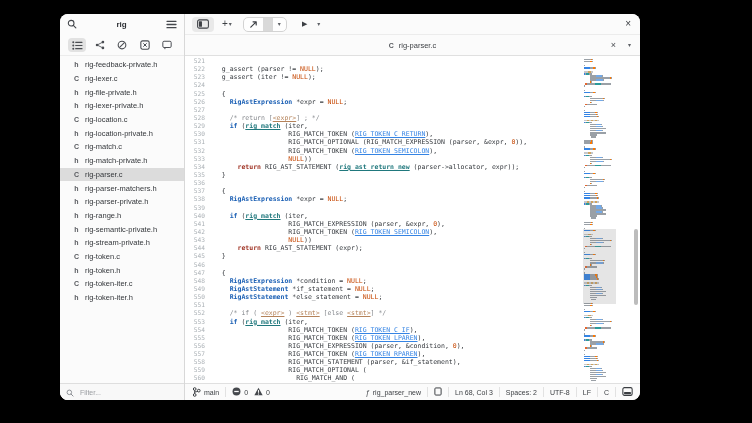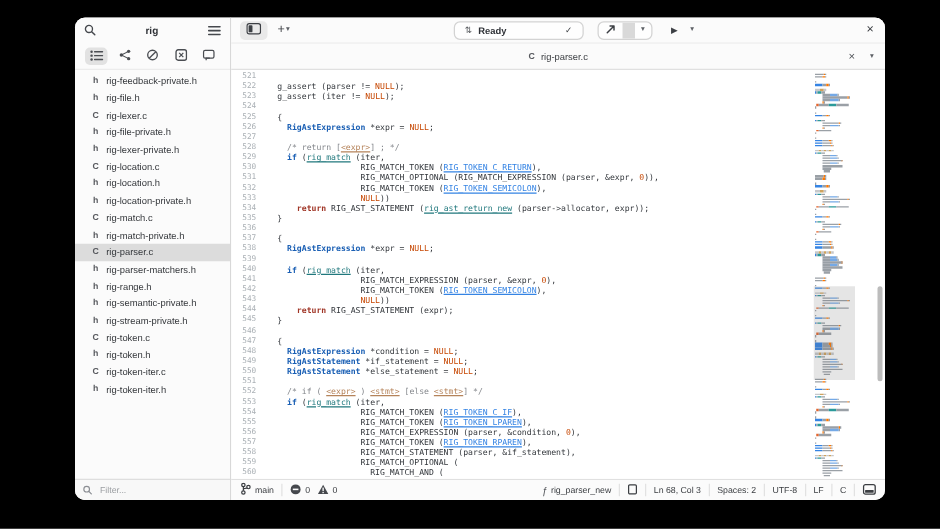--- a/index.html
+++ b/index.html
@@ -1,20 +1,20 @@
 <!DOCTYPE html>
 <html><head>
 <meta charset="utf-8">
 <style>
   html,body{margin:0;padding:0;}
   body{width:752px;height:423px;background:#000;position:relative;overflow:hidden;
        font-family:"Liberation Sans",sans-serif;-webkit-font-smoothing:antialiased;}
   *{box-sizing:border-box;}
 
-  .window{position:absolute;left:60px;top:14px;width:648px;height:386px;background:#fbfbfb;
+  .window{position:absolute;left:60px;top:14px;width:580px;height:386px;background:#fbfbfb;
           border-radius:8px;overflow:hidden;display:flex;box-shadow:0 4px 18px rgba(0,0,0,.6);}
 
   
   .sidebar{width:125px;flex:none;display:flex;flex-direction:column;background:#fbfbfb;
            border-right:1px solid #d8d8d8;}
   .sb-header{height:21px;flex:none;display:flex;align-items:center;padding:0 7px;gap:4px;}
   .sb-title{flex:1;text-align:center;font-size:8px;font-weight:bold;color:#2e3136;}
   .icon-btn{display:flex;align-items:center;justify-content:center;color:#45484d;background:none;border:none;padding:0;}
   .sb-tabs{height:21px;flex:none;display:flex;align-items:center;justify-content:space-between;
            padding:0 8px;border-bottom:1px solid #ececec;}
@@ -66,21 +66,21 @@
   .gutter{width:25px;flex:none;padding:1px 5px 0 0;text-align:right;}
   .gnum{height:8.15px;font-size:6.2px;line-height:8.15px;color:#aab0b5;}
   .code{flex:1;padding:1px 0 0 4px;white-space:pre;overflow:hidden;}
   .cline{height:8.15px;font-size:6.5px;line-height:8.15px;color:#34383d;}
   .seg-p{color:#34383d;}
   .seg-k,.seg-ty{color:#1a5fb4;font-weight:bold;}
   .seg-r{color:#a03526;font-weight:bold;}
   .seg-n{color:#c64600;}
   .seg-cm{color:#84878c;}
   .seg-cl{color:#b5835a;text-decoration:underline;}
-  .seg-fn{color:#20787d;font-weight:normal;text-decoration:underline;}
+  .seg-fn{color:#20787d;font-weight:bold;text-decoration:underline;}
   .seg-mc{color:#3584e4;text-decoration:underline;}
 
   .minimap{position:absolute;right:24px;top:1px;bottom:1px;width:33px;overflow:hidden;}
   .mm-row{height:1.35px;margin-bottom:0.69px;display:flex;}
   .mm-row i{flex:none;height:100%;display:block;}
   .mm-viewport{position:absolute;left:-3px;right:-14px;top:53%;height:23%;
                background:rgba(110,110,110,0.18);}
   .scrollbar{position:absolute;right:2px;top:0;bottom:0;width:4px;}
   .scroll-thumb{position:absolute;top:53%;height:23%;width:4px;border-radius:2px;background:#bcbcbc;}
 
@@ -173,62 +173,58 @@
         </span>
       </div>
     </div>
 
     <div class="file-list">
         <div class="file-item">
           <span class="badge">h</span>
           <span class="fname">rig-feedback-private.h</span>
         </div>
         <div class="file-item">
-          <span class="badge">h</span>
-          <span class="fname">rig-file.h</span>
-        </div>
-        <div class="file-item">
           <span class="badge">C</span>
           <span class="fname">rig-lexer.c</span>
         </div>
         <div class="file-item">
           <span class="badge">h</span>
           <span class="fname">rig-file-private.h</span>
         </div>
         <div class="file-item">
           <span class="badge">h</span>
           <span class="fname">rig-lexer-private.h</span>
         </div>
         <div class="file-item">
           <span class="badge">C</span>
           <span class="fname">rig-location.c</span>
-        </div>
-        <div class="file-item">
-          <span class="badge">h</span>
-          <span class="fname">rig-location.h</span>
         </div>
         <div class="file-item">
           <span class="badge">h</span>
           <span class="fname">rig-location-private.h</span>
         </div>
         <div class="file-item">
           <span class="badge">C</span>
           <span class="fname">rig-match.c</span>
         </div>
         <div class="file-item">
           <span class="badge">h</span>
           <span class="fname">rig-match-private.h</span>
         </div>
         <div class="file-item selected">
           <span class="badge">C</span>
           <span class="fname">rig-parser.c</span>
         </div>
         <div class="file-item">
           <span class="badge">h</span>
           <span class="fname">rig-parser-matchers.h</span>
+        </div>
+        <div class="file-item">
+          <span class="badge">h</span>
+          <span class="fname">rig-parser-private.h</span>
         </div>
         <div class="file-item">
           <span class="badge">h</span>
           <span class="fname">rig-range.h</span>
         </div>
         <div class="file-item">
           <span class="badge">h</span>
           <span class="fname">rig-semantic-private.h</span>
         </div>
         <div class="file-item">
@@ -273,25 +269,20 @@
               <rect x="0.7" y="0.7" width="12.6" height="9.6" rx="2" fill="none" stroke="currentColor" stroke-width="1.2"></rect>
               <rect x="2.2" y="2.2" width="3.6" height="6.6" rx="0.8" fill="currentColor"></rect>
             </svg>
         </span>
       </div>
       <div class="newtab">
         <span class="glyph-plus">+</span>
         <span class="caret">▾</span>
       </div>
 
-      <div class="omnibar">
-        <span class="omni-updown">⇅</span>
-        <span class="omni-status">Ready</span>
-        <span class="omni-check">✓</span>
-      </div>
 
       <div class="build-split">
         <div>
           <span>
             <svg width="9" height="9" viewBox="0 0 10 10">
                 <path d="M2 8 L8 2 M4.5 2 H8 V5.5" fill="none" stroke="currentColor" stroke-width="1.3" stroke-linecap="round" stroke-linejoin="round"></path>
               </svg>
           </span>
         </div>
         <div class="vsep"></div>

